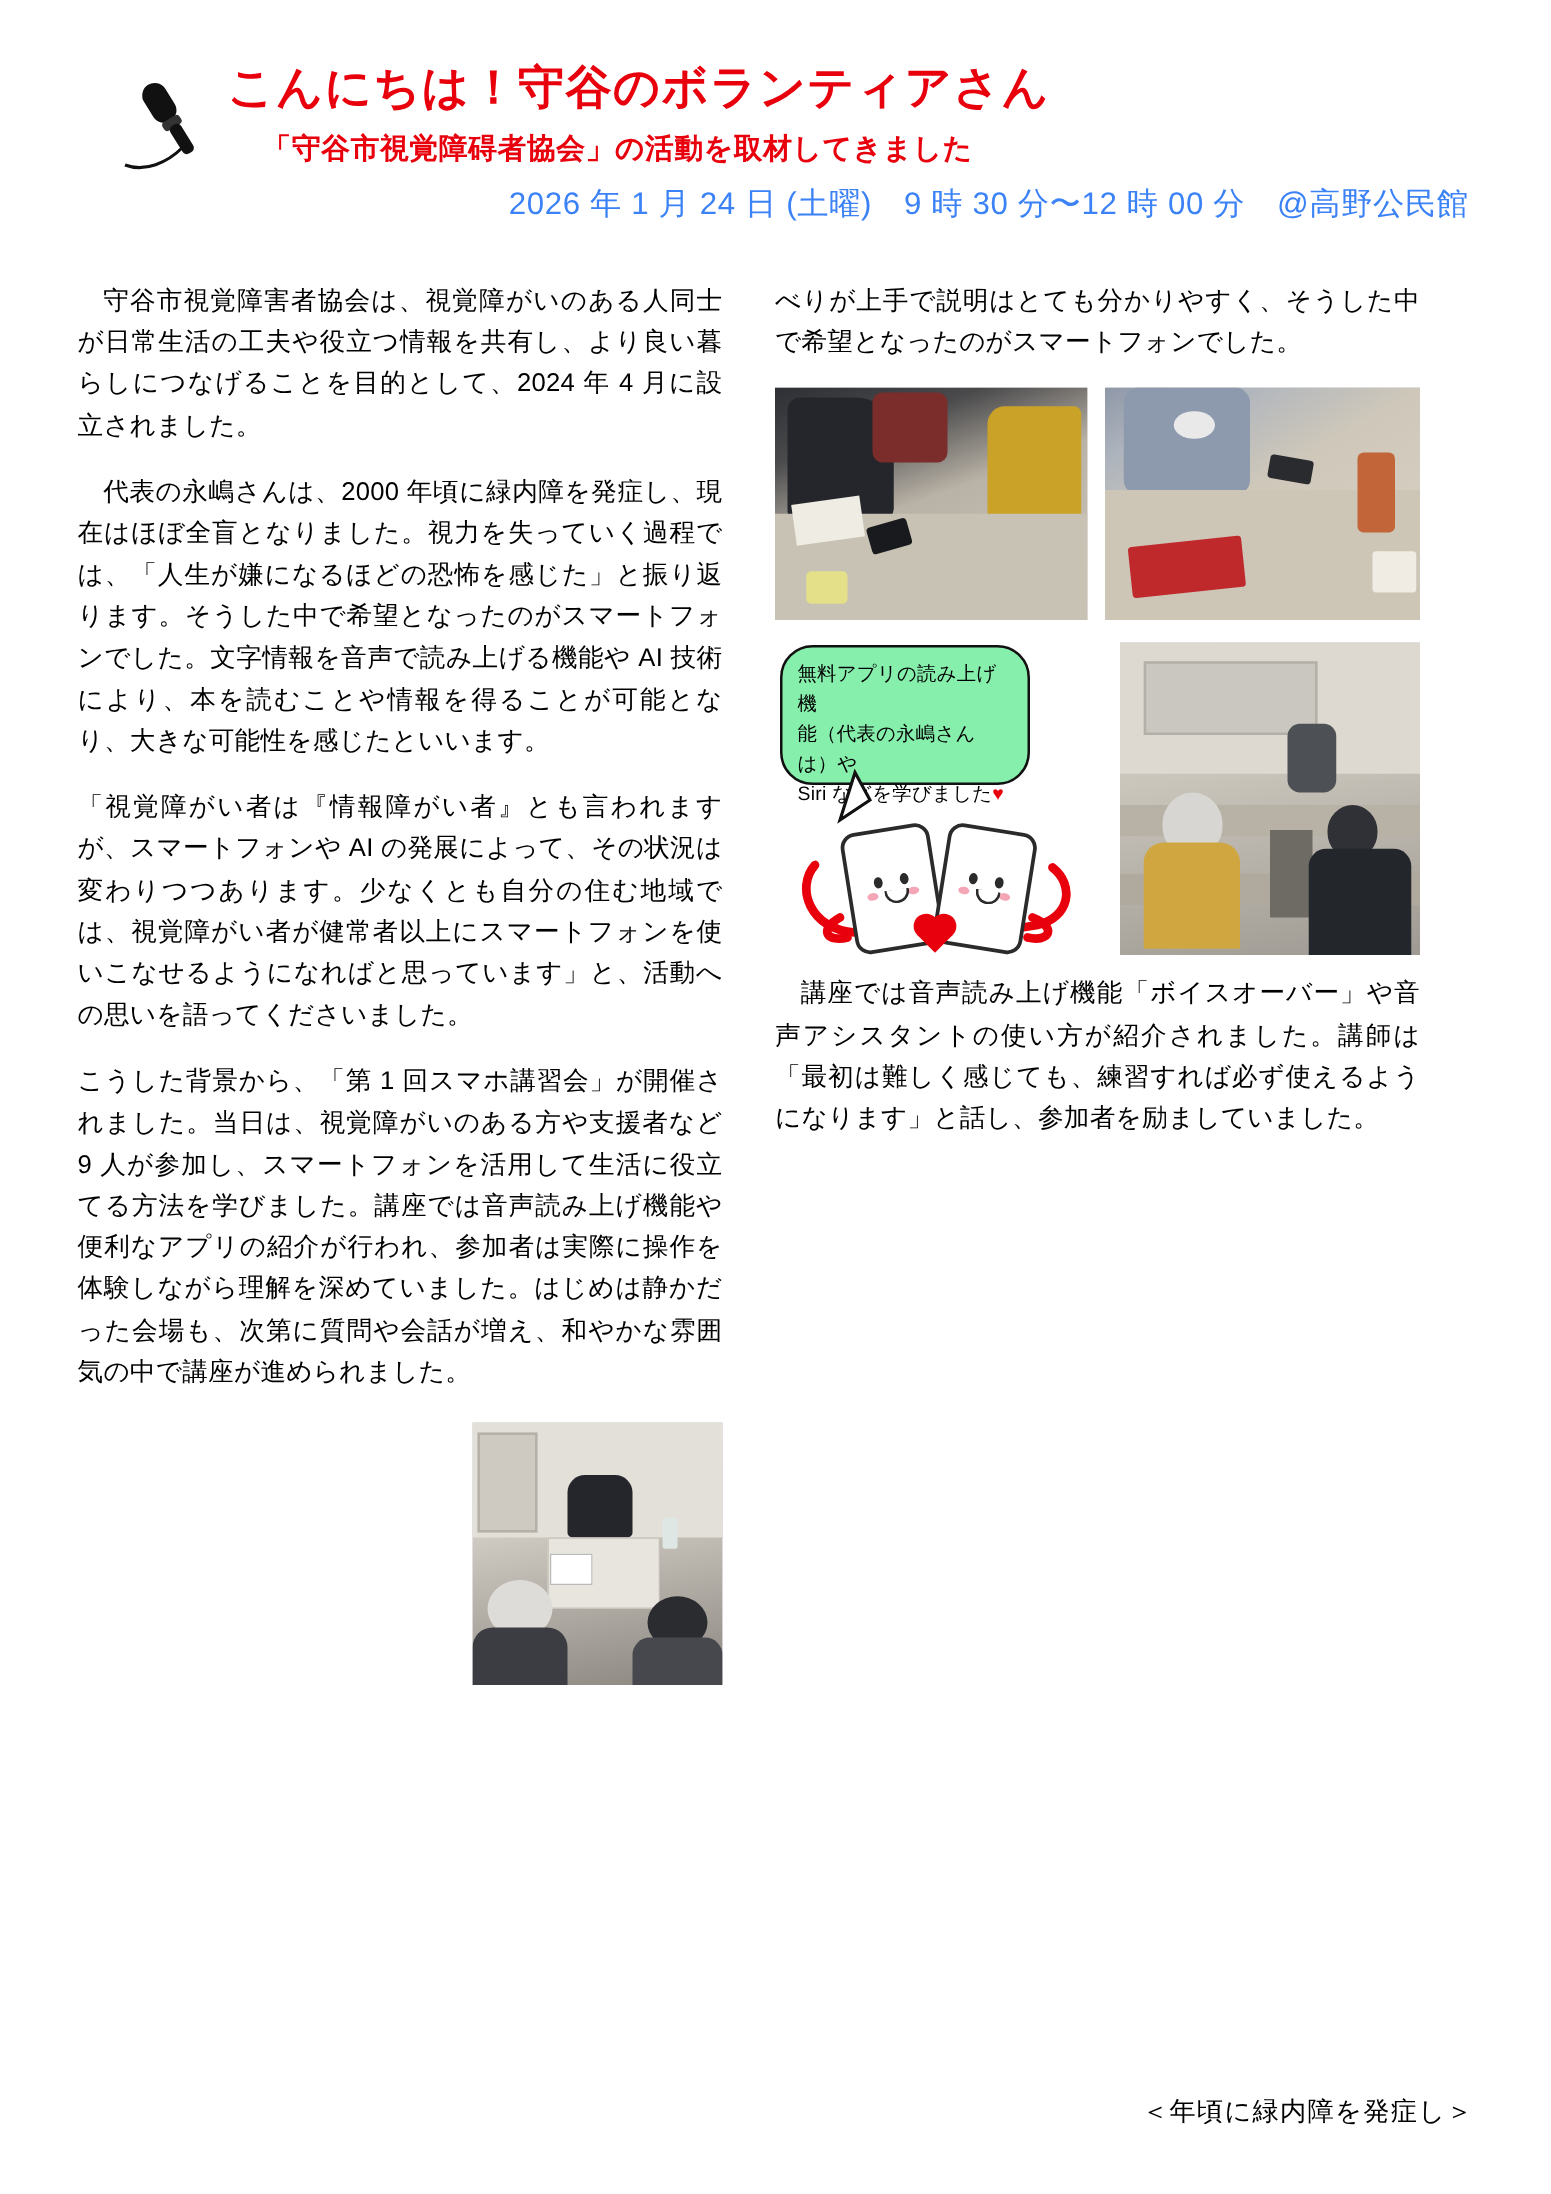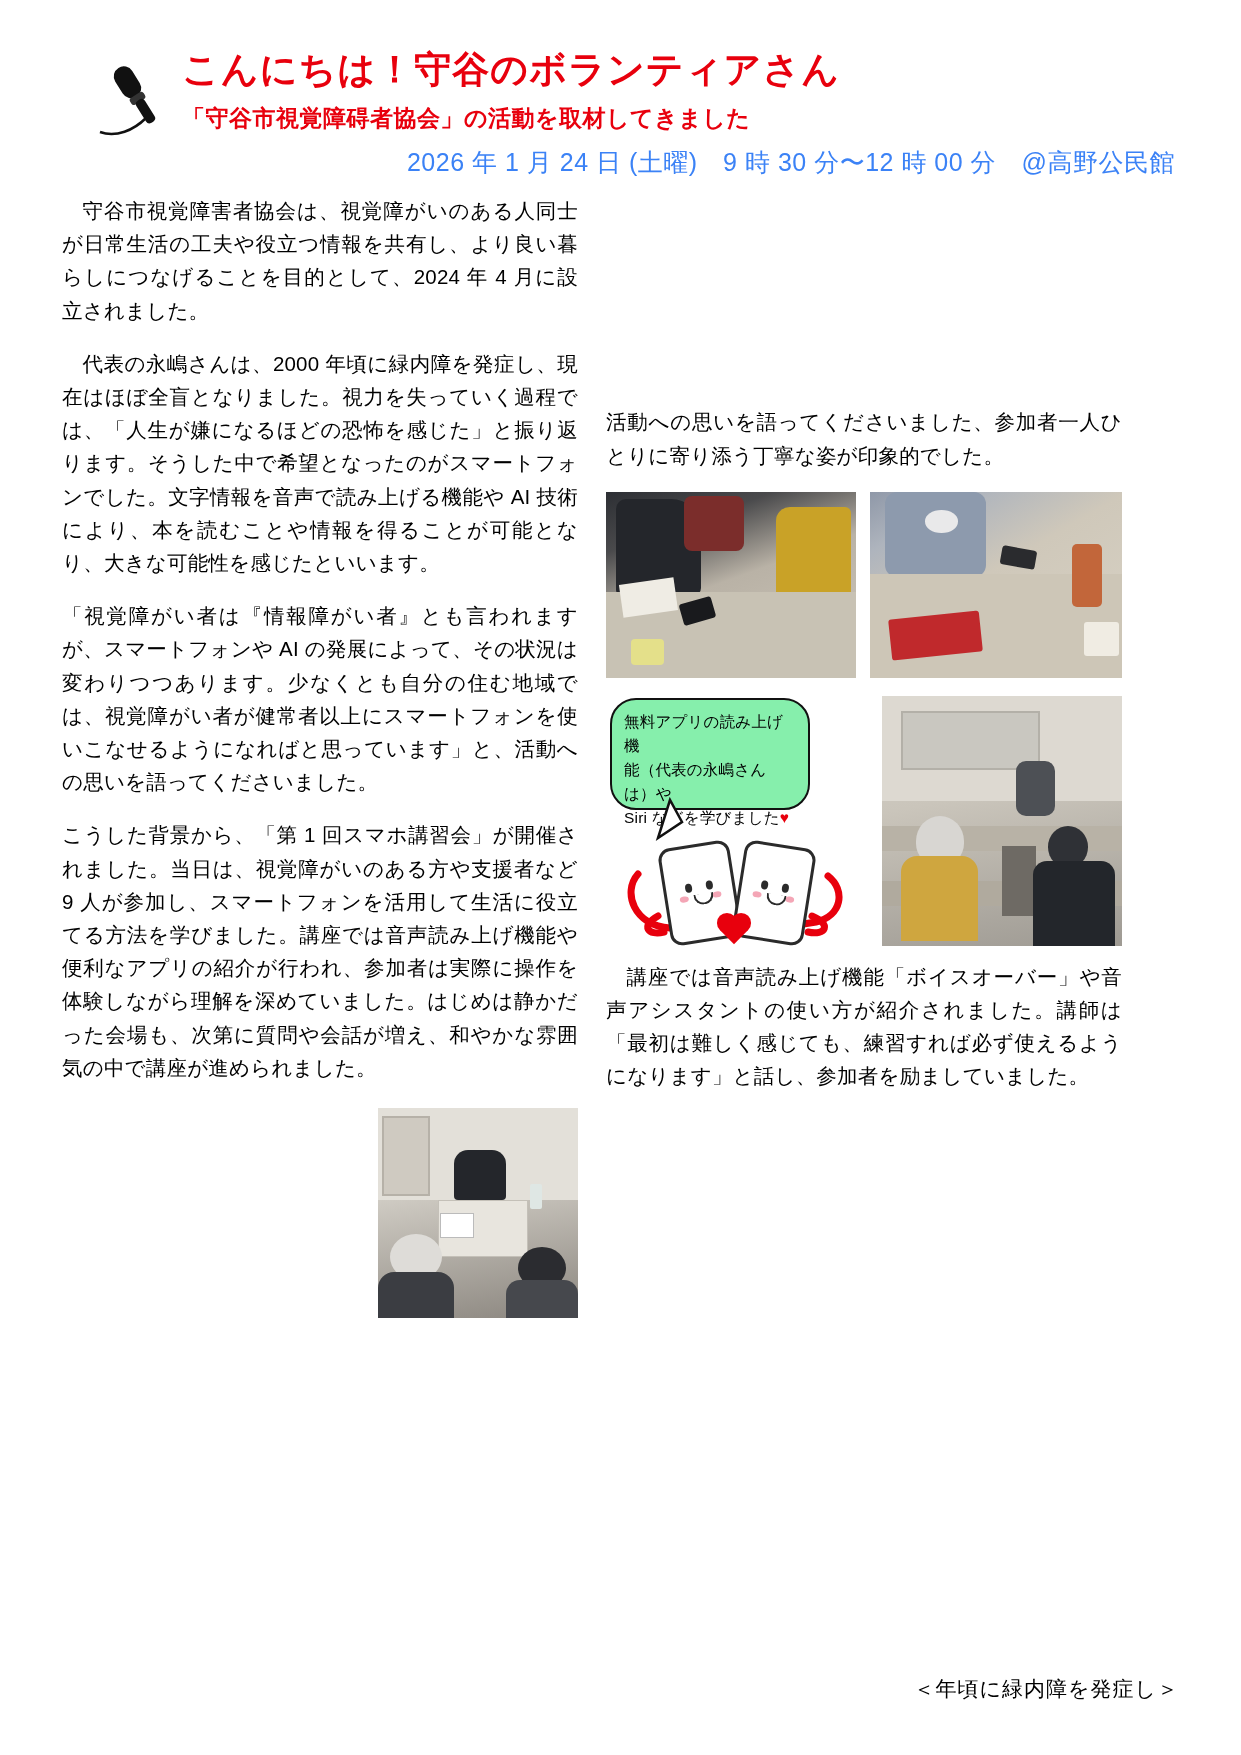--- a/index.html
+++ b/index.html
@@ -49,37 +49,38 @@
     line-height: 1.1;
     white-space: nowrap;
   }
   .sub-title {
     margin-top: 12px;
     font-size: 23px;
     font-weight: bold;
     color: #e8000d;
     letter-spacing: 0.5px;
     white-space: nowrap;
+    margin-left: 28px;
   }
   .event-line {
     position: absolute;
     right: 4px;
     top: 102px;
     font-size: 25px;
     color: #3b82f6;
     letter-spacing: 0.5px;
     white-space: nowrap;
   }
 
   
   .columns {
     position: relative;
+    margin-top: 30px;
     display: flex;
-    gap: 28px;
-    align-items: center;
+    gap: 42px;
   }
   .col {
     width: 516px;
     position: relative;
   }
   p.body {
     font-size: 20.5px;
     line-height: 1.62;
     margin: 0 0 20px 0;
     text-align: justify;
@@ -283,21 +284,21 @@
           <div class="head1"></div>
           <div class="body1"></div>
           <div class="head2"></div>
           <div class="body2"></div>
         </div>
       </div>
 
     </div>
 
     <div class="col">
-      <p class="body">活動への思いを語ってくださいました、参加者一人ひとりに寄り添う丁寧な姿が印象的でした。</p>
+      <p class="body">べりが上手で説明はとても分かりやすく、そうした中で希望となったのがスマートフォンでした。</p>
 
       <div class="photo-row">
         <div class="photo ph-a">
           <div class="scene p1">
             <div class="jacket"></div>
             <div class="red"></div>
             <div class="yellow"></div>
             <div class="desk"></div>
             <div class="paper"></div>
             <div class="phone"></div>

